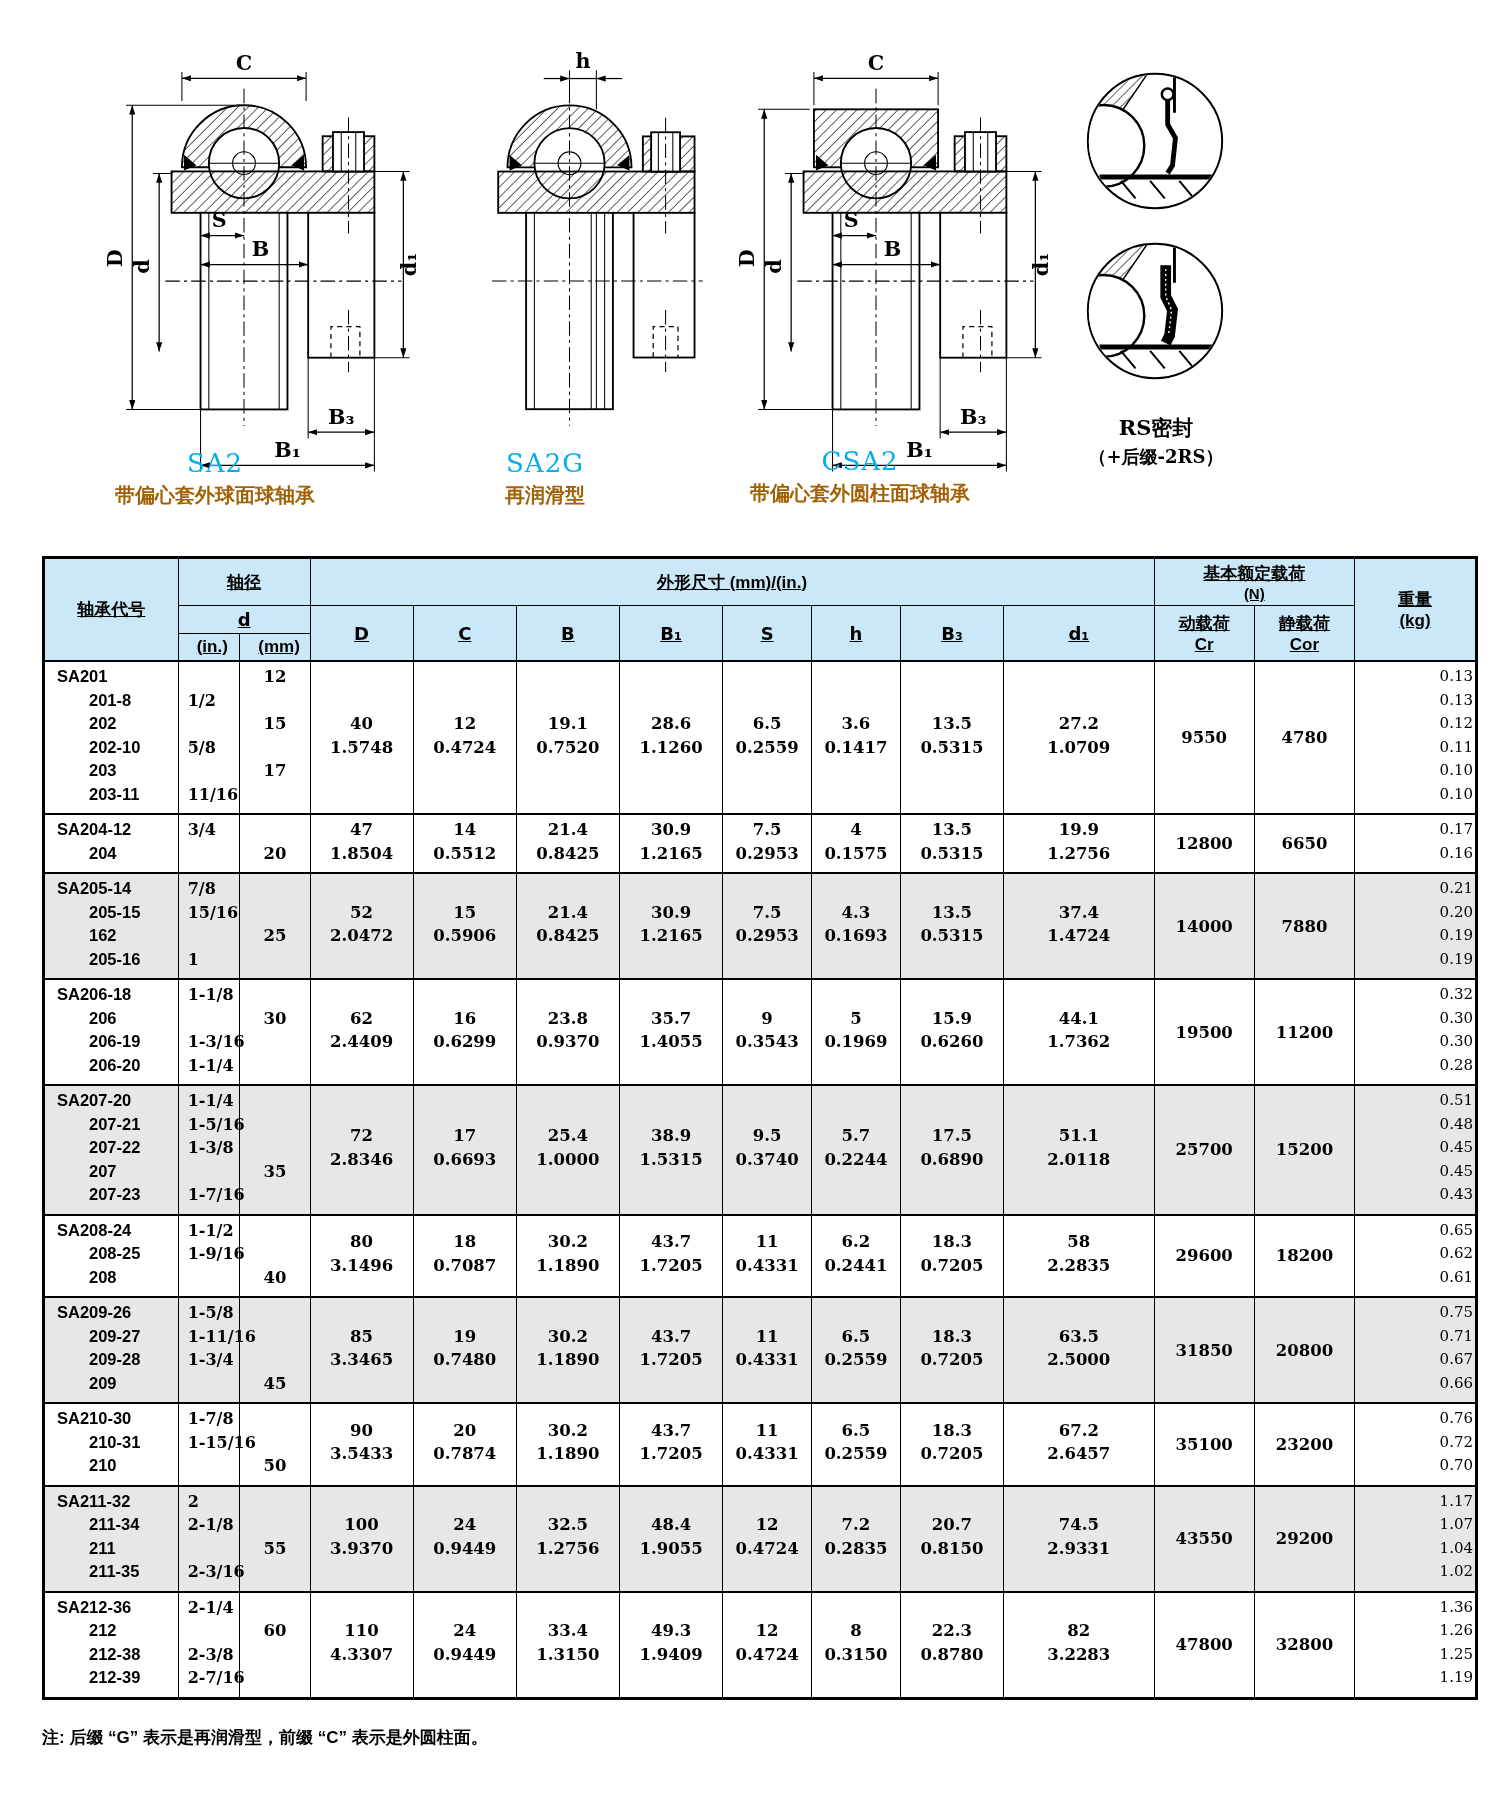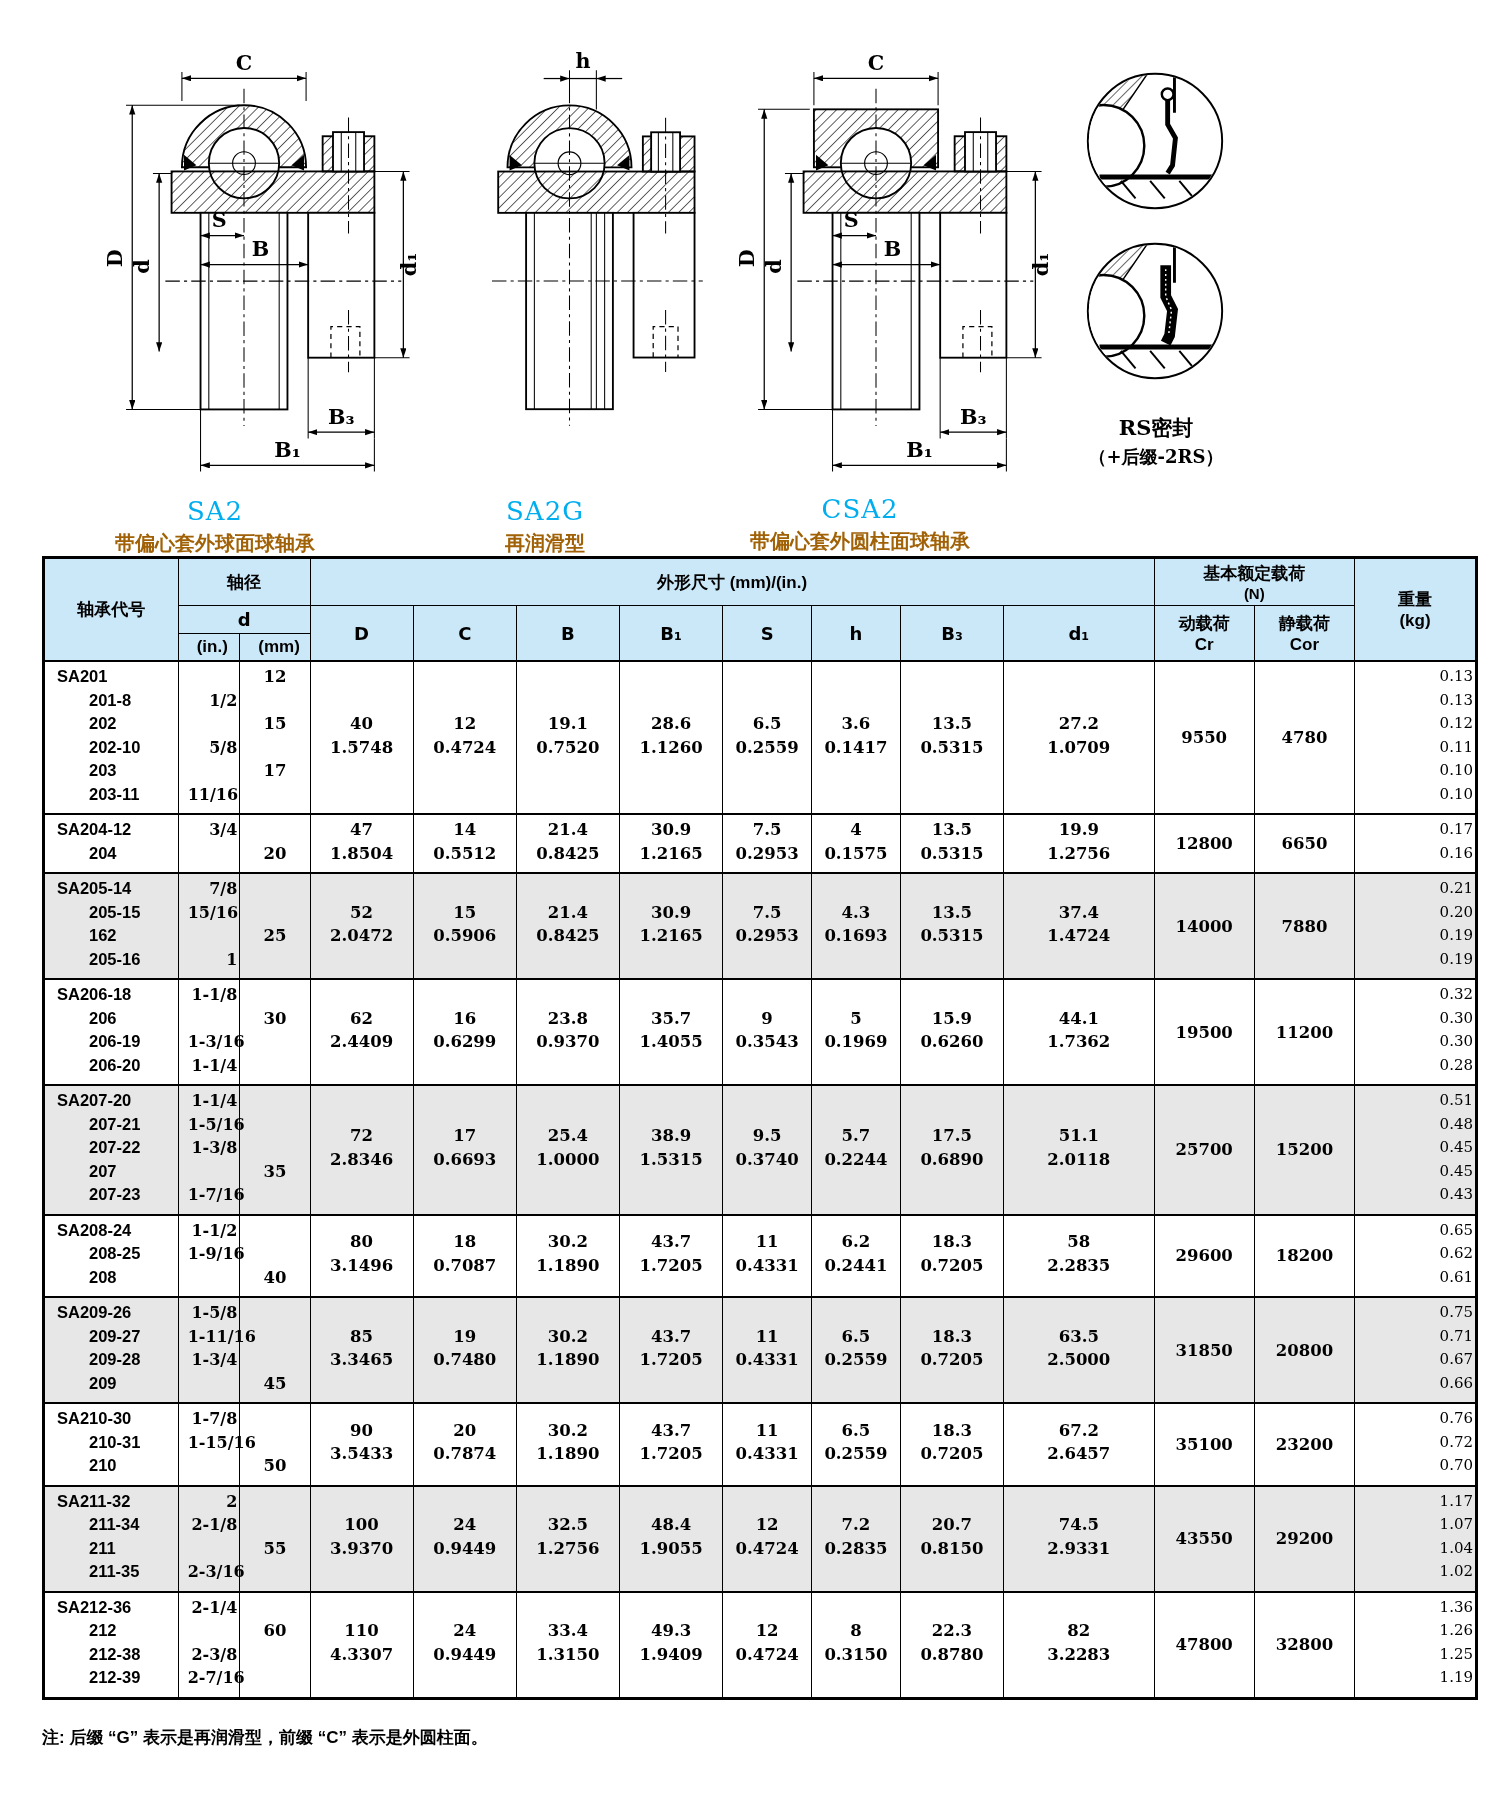--- a/index.html
+++ b/index.html
@@ -12,39 +12,39 @@
   .out  { fill:#fff; stroke:#000; stroke-width:1.8; }
   .out2 { fill:#fff; stroke:#000; stroke-width:1.1; }
   .hat  { stroke:#000; stroke-width:1.8; }
   .ext  { stroke:#000; stroke-width:1; fill:none; }
   .dim  { stroke:#000; stroke-width:1.2; fill:none; }
   .cl   { stroke:#000; stroke-width:1; stroke-dasharray:14 4 3 4; fill:none; }
   .dsh  { stroke:#000; stroke-width:1.2; stroke-dasharray:5 4; fill:none; }
   .dimlab { font:bold 20px "DejaVu Serif","Liberation Serif",serif; fill:#000; }
 
   .fig-caption { position:absolute; text-align:center; }
-  .fig-code { font:26px "DejaVu Serif","Liberation Serif",serif; color:#00aeef; letter-spacing:1px;margin-top:48px; }
+  .fig-code { font:26px "DejaVu Serif","Liberation Serif",serif; color:#00aeef; letter-spacing:1px; }
   .fig-sub  { font:bold 20px "Liberation Sans",sans-serif; color:#a16207; margin-top:4px; }
   .seal-caption { position:absolute; left:1040px; top:390px; width:232px; text-align:center;margin-top:24px; }
   .seal-line1 { font:bold 21px "DejaVu Serif","Liberation Serif",serif; }
   .seal-line2 { font:bold 18px "DejaVu Serif","Liberation Serif",serif; margin-top:3px; }
 
   
   .tblwrap { position:absolute; left:42px; top:556px; width:1436px; }
   table.spec { width:100%; border-collapse:collapse; border:3.5px solid #000; table-layout:fixed; }
   .spec th, .spec td { border:1.5px solid #000; }
-  .spec thead th { background:#cbe8f8; font:bold 17px "Liberation Sans",sans-serif; text-align:center; vertical-align:middle; padding:3px 18px; }
+  .spec thead th { background:#cbe8f8; font:bold 17px "Liberation Sans",sans-serif; text-align:center; vertical-align:middle; padding:3px 18px;text-decoration:underline; }
   .spec thead .dimhead { font:bold 18px "DejaVu Sans","Liberation Sans",sans-serif; }
   .spec thead .small { font-size:15px; }
   .spec tbody td { border-top:2.5px solid #000; vertical-align:middle; padding:5px 2px; background:#fff; }
   .spec tbody tr.shaded td { background:#e7e7e7; }
   .ln { height:23.5px; line-height:23.5px; white-space:nowrap; overflow:visible; }
   .code-ln  { font:bold 16.5px "Liberation Sans",sans-serif; text-align:left; padding-left:10px; }
   .code-ln.indent { padding-left:42px; }
-  .inch-ln  { font:bold 16px "DejaVu Serif","Liberation Serif",serif; text-align:right; padding-left:7px; }
+  .inch-ln  { font:bold 16px "DejaVu Serif","Liberation Serif",serif; text-align:left; padding-left:7px; }
   .mm-ln    { font:bold 16.5px "DejaVu Serif","Liberation Serif",serif; text-align:center; }
   .dim-cell { text-align:center; }
   .dim-ln   { font:bold 16.5px "DejaVu Serif","Liberation Serif",serif; text-align:center; }
   .load-cell{ font:bold 16.5px "DejaVu Serif","Liberation Serif",serif; text-align:center; }
   .wt-ln    { font:15px "DejaVu Serif","Liberation Serif",serif; text-align:right; }
 
   .note { position:absolute; left:42px; top:1726px; font:bold 17px "Liberation Sans",sans-serif; }
 </style>
 </head>
 <body>

